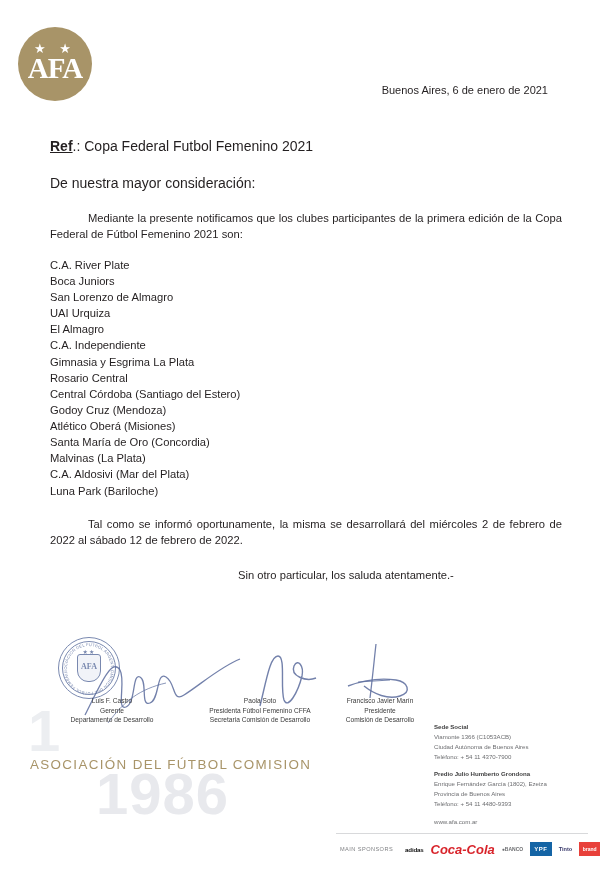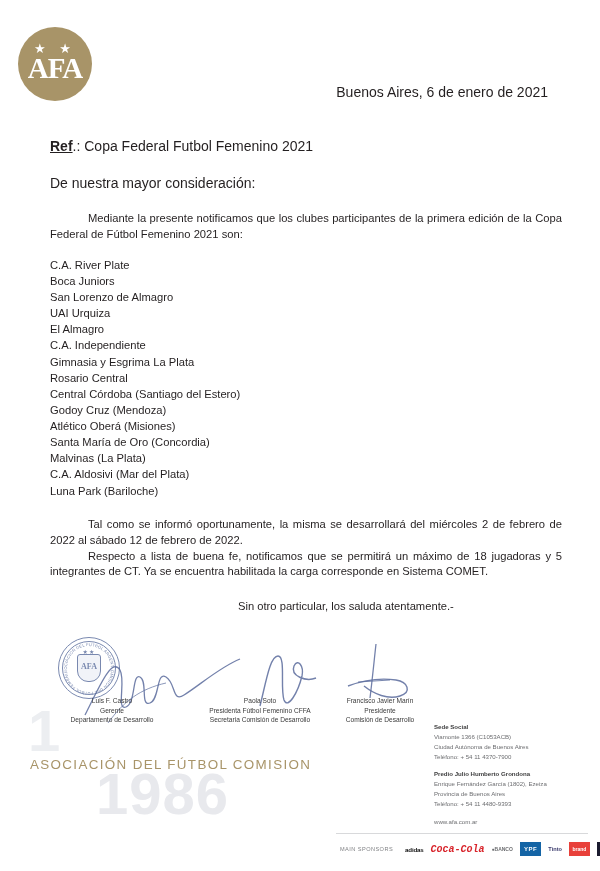--- a/index.html
+++ b/index.html
@@ -56,21 +56,21 @@
     font-size: 29px;
     line-height: 1.1;
     letter-spacing: -1px;
   }
 
   
   .date-line {
     position: absolute;
     right: 52px;
     top: 84px;
-    font-size: 14px;
+    font-size: 11px;
     color: #231f20;
   }
   .content {
     position: absolute;
     left: 50px;
     top: 138px;
     width: 512px;
     color: #231f20;
   }
   .addressee {
@@ -284,23 +284,23 @@
     align-items: center;
     justify-content: center;
     height: 11px;
     font-size: 5.4px;
     font-weight: bold;
     white-space: nowrap;
   }
   .sp-adidas { color: #111; font-size: 6.2px; letter-spacing: -.2px; }
   .sp-coke {
     color: #d8232a;
-    font-family: Liberation Mono, monospace;
+    font-family: Liberation Sans, sans-serif;
     font-style: italic;
-    font-size: 10px;
+    font-size: 13px;
   }
   .sp-dot { color: #6d6e71; font-size: 5px; }
   .sp-ypf {
     background: #1464a5;
     color: #fff;
     padding: 1.5px 4px;
     font-size: 6px;
     letter-spacing: .6px;
   }
   .sp-plain { color: #3b3b6d; font-size: 5.6px; }
@@ -352,21 +352,20 @@
       <li>Godoy Cruz (Mendoza)</li>
       <li>Atlético Oberá (Misiones)</li>
       <li>Santa María de Oro (Concordia)</li>
       <li>Malvinas (La Plata)</li>
       <li>C.A. Aldosivi (Mar del Plata)</li>
       <li>Luna Park (Bariloche)</li>
     </ul>
 
     <div class="closing-block">
       <p class="para">Tal como se informó oportunamente, la misma se desarrollará del miércoles 2 de febrero de 2022 al sábado 12 de febrero de 2022.</p>
-      <p class="para">Respecto a lista de buena fe, notificamos que se permitirá un máximo de 18 jugadoras y 5 integrantes de CT. Ya se encuentra habilitada la carga corresponde en Sistema COMET.</p>
     </div>
 
     <p class="valediction">Sin otro particular, los saluda atentamente.-</p>
   </div>
 
   <div class="stamp">
     <svg class="stamp-ring-text" viewBox="0 0 60 60">
       <defs>
         <path id="arcTop" d="M 8,30 A 22,22 0 0 1 52,30"></path>
         <path id="arcBot" d="M 52,32 A 22,22 0 0 1 8,32"></path>

